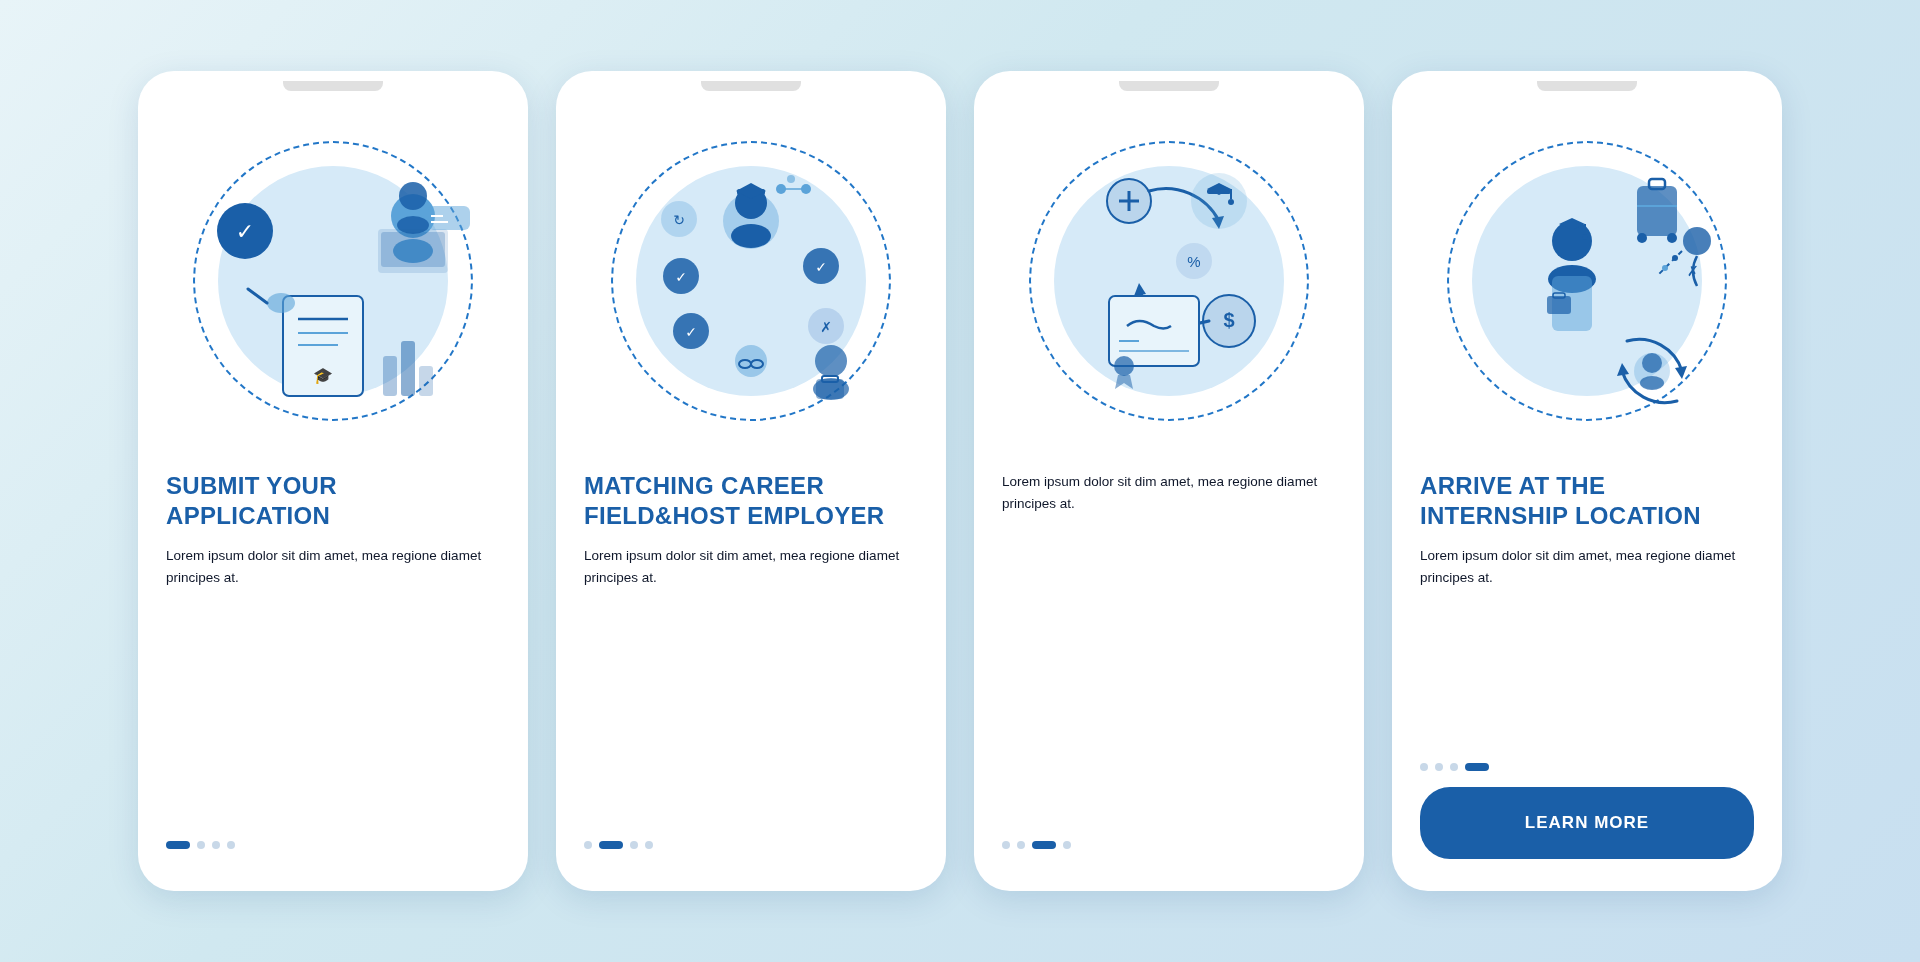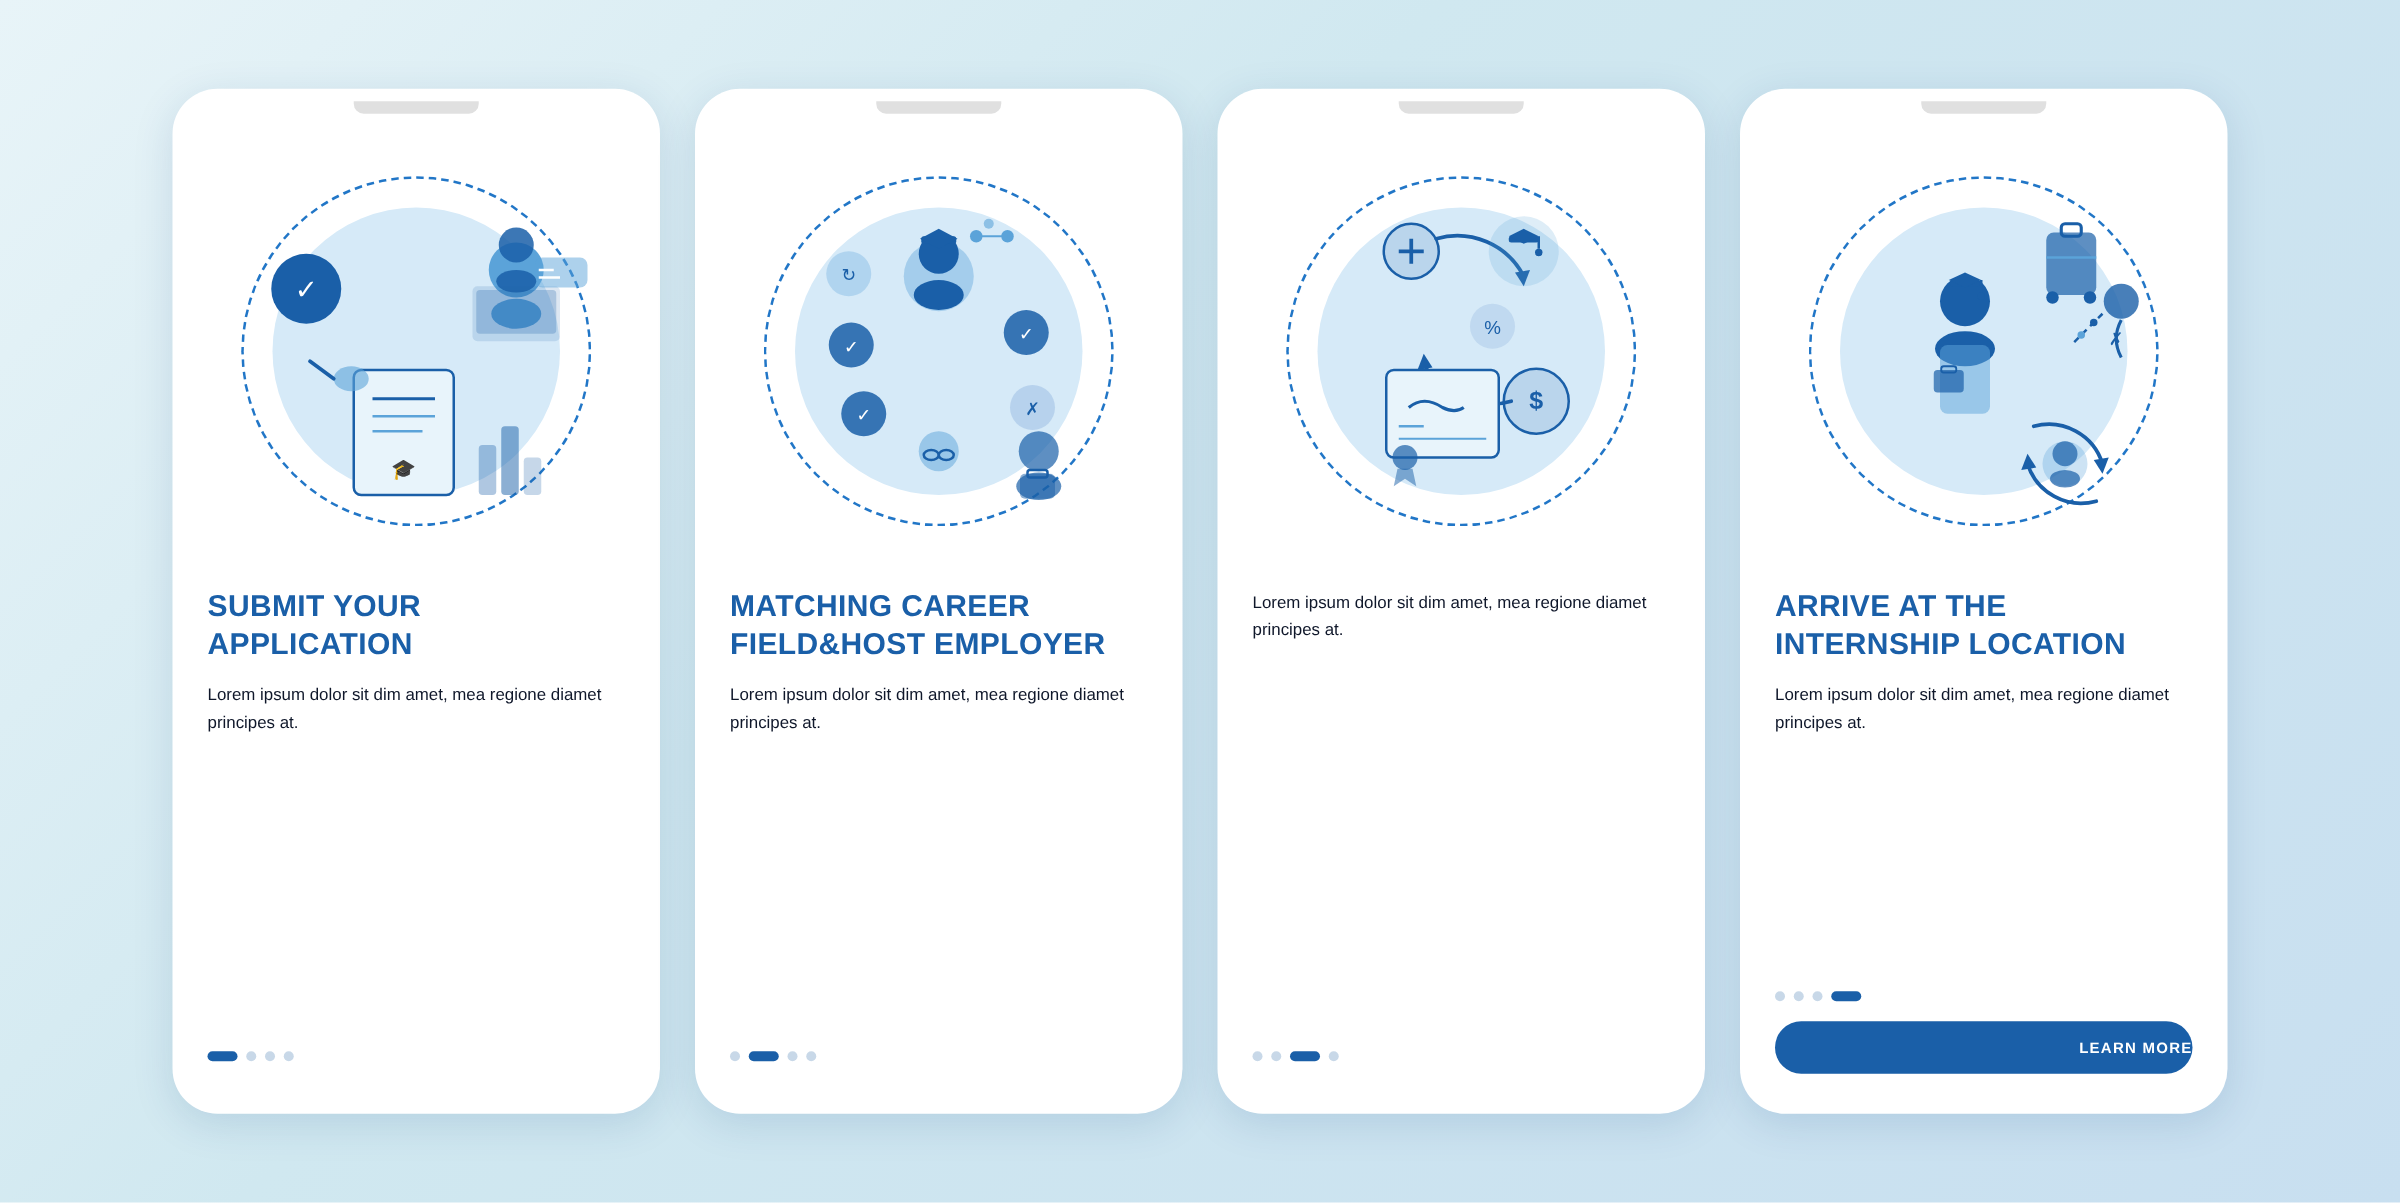--- a/index.html
+++ b/index.html
@@ -140,29 +140,28 @@
       width: 24px;
       border-radius: 4px;
     }
 
     
     .learn-more-btn {
       background: #1a5fa8;
       color: #fff;
       border: none;
       border-radius: 30px;
-      padding: 14px 0;
+      padding: 26px 0;
       width: 100%;
-      font-size: 12px;
+      font-size: 17px;
       font-weight: 700;
       letter-spacing: 1px;
       text-transform: uppercase;
       cursor: pointer;
       margin-top: 6px;
-      text-align: right;
     }
 
   </style>
 </head>
 <body>
 
 <div class="cards-container">
 
   <div class="phone-card">
     <div class="phone-notch"></div>

